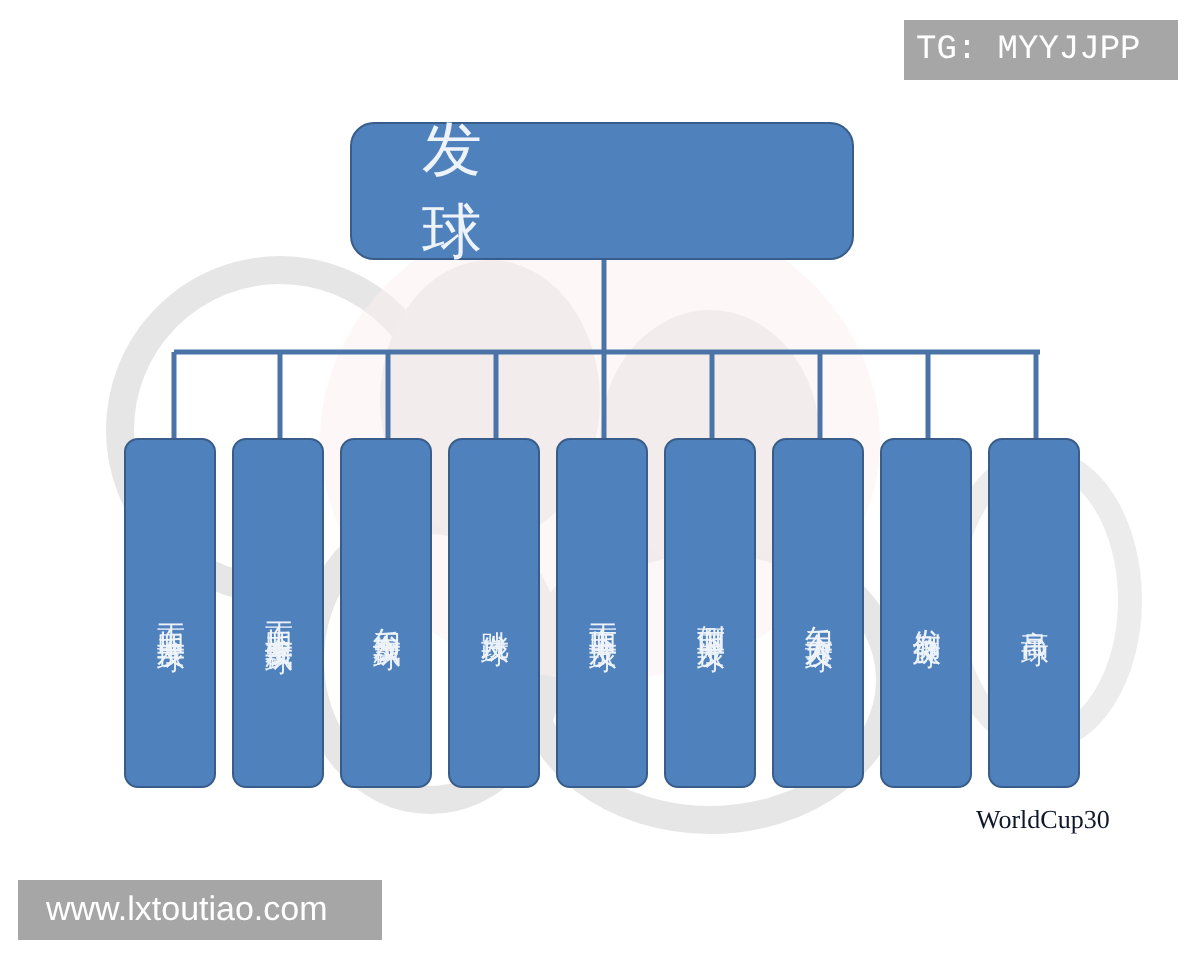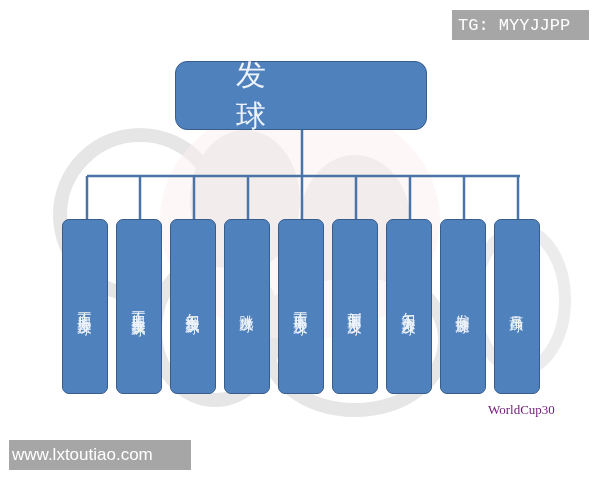--- a/index.html
+++ b/index.html
@@ -7,41 +7,41 @@
     width: 600px; height: 480px; position: relative; overflow: hidden;
     background: #ffffff;
     font-family: "DejaVu Serif", "Liberation Serif", serif;
   }
   .bg { position: absolute; left: 0; top: 0; width: 600px; height: 480px; }
   .root-box {
     position: absolute; left: 175px; top: 61px; width: 252px; height: 69px;
     background: #4F81BD; border: 1.5px solid #385D8A; border-radius: 12px;
     box-sizing: border-box; color: #eef3fa;
     display: flex; align-items: center; justify-content: center;
-    font-size: 30px; letter-spacing: 60px; padding-left: 60px;
+    font-size: 30px; letter-spacing: 60px; padding-left: 35px;
   }
   .child-box {
     position: absolute; top: 219px; width: 46px; height: 175px;
     background: #4F81BD; border: 1.5px solid #385D8A; border-radius: 7px;
     box-sizing: border-box; color: #eef3fa;
     display: flex; align-items: center; justify-content: center;
   }
   .child-label {
     writing-mode: vertical-rl; font-size: 14px; line-height: 16px;
     letter-spacing: 2px;
   }
   .wm {
     position: absolute; background: #a6a6a6; color: #ffffff;
     font-family: "Liberation Sans", "DejaVu Sans", sans-serif;
     display: flex; align-items: center;
   }
   .wm-tg { left: 452px; top: 10px; width: 137px; height: 30px; font-size: 17px; padding-left: 6px; box-sizing: border-box; font-family: Liberation Mono, monospace; }
-  .wm-site { left: 9px; top: 440px; width: 182px; height: 30px; font-size: 17px; padding-left: 3px; box-sizing: border-box; }
+  .wm-site { left: 9px; top: 440px; width: 182px; height: 30px; font-size: 17px; padding-left: 14px; box-sizing: border-box; }
   .corner-logo {
-    position: absolute; left: 488px; top: 402px; color: #701a75;
+    position: absolute; left: 488px; top: 402px; color: #0f172a;
     font-family: "Liberation Serif", serif; font-size: 13px;
   }
 </style>
 </head>
 <body>
 
 <svg class="bg" viewBox="0 0 600 480">
   <g fill="none" stroke="#e6e6e6" stroke-width="14">
     <circle cx="140" cy="215" r="80"></circle>
     <ellipse cx="215" cy="330" rx="60" ry="70"></ellipse>

